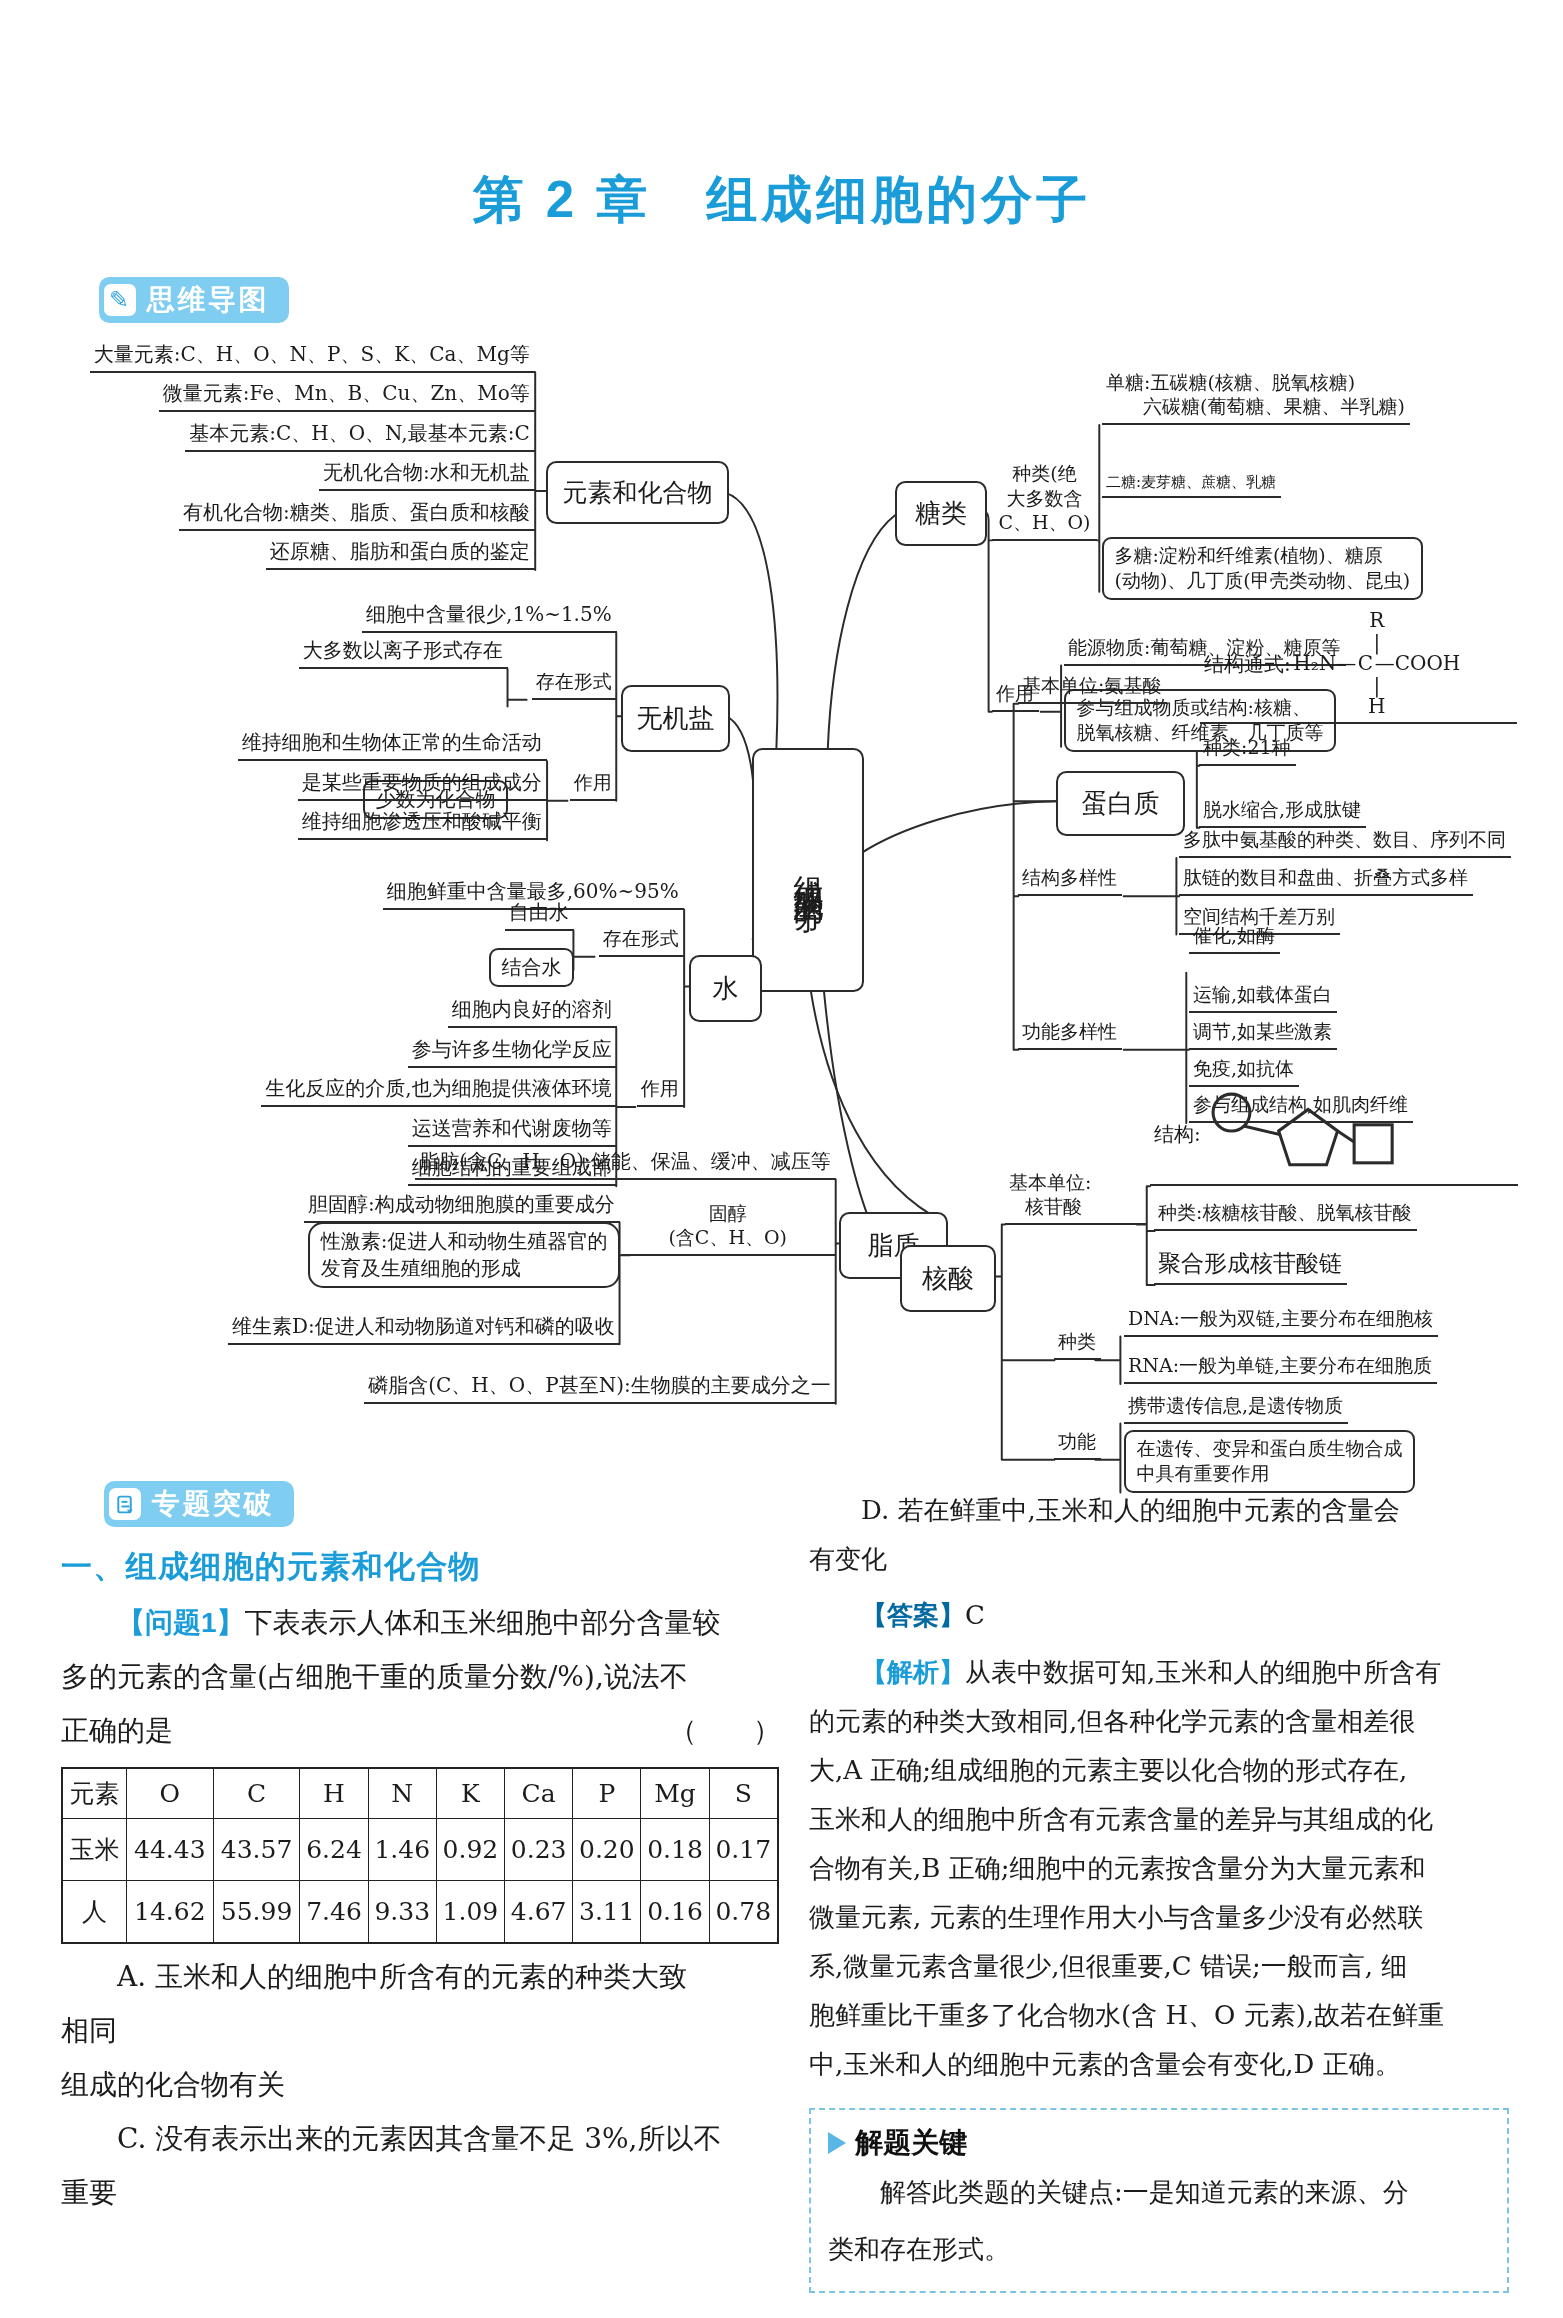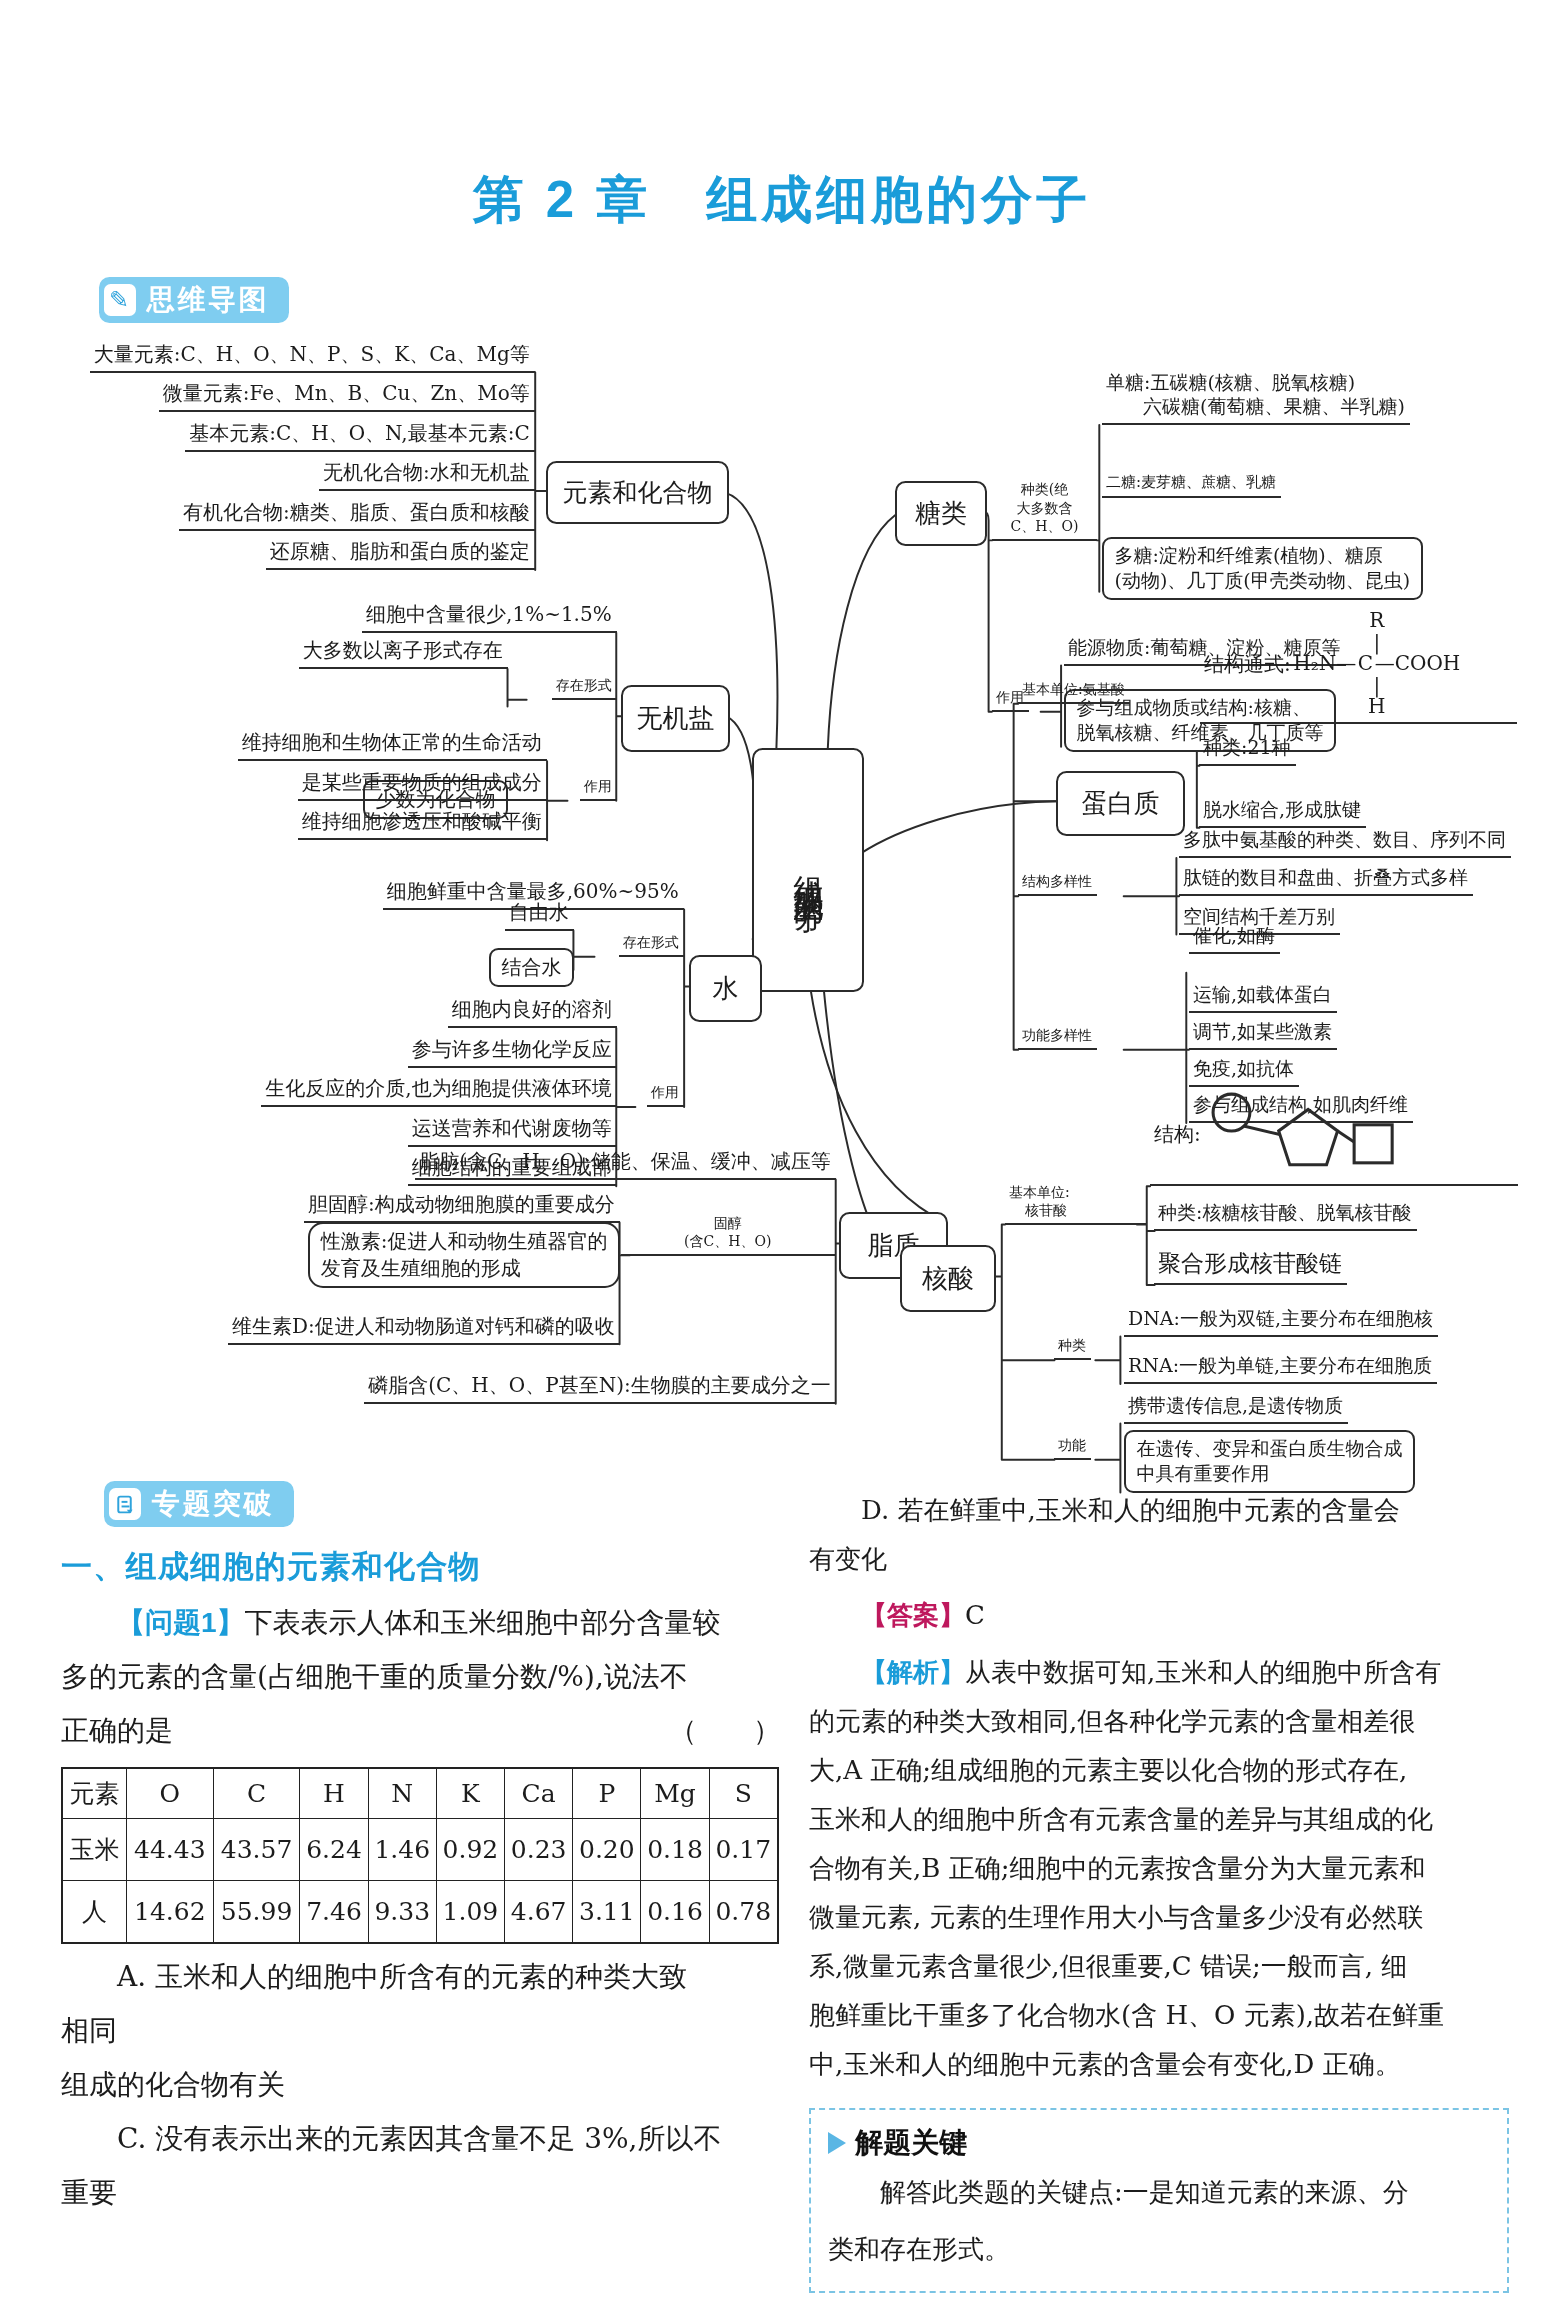--- a/index.html
+++ b/index.html
@@ -18,21 +18,21 @@
   
   .map{position:absolute;inset:0;}
   .wires{position:absolute;left:0;top:0;pointer-events:none;}
   .node{position:absolute;border:2px solid #2b2b2b;border-radius:10.5px;background:#fff;
         display:flex;align-items:center;justify-content:center;font-size:26px;white-space:nowrap;}
   .cnode{writing-mode:vertical-rl;font-size:30px;letter-spacing:5.3px;}
   .lf{position:absolute;border-bottom:2px solid #2b2b2b;padding:0 5.3px 4px 4px;
       font-size:20px;white-space:nowrap;line-height:1.3;}
   .bx{position:absolute;border:2px solid #2b2b2b;border-radius:9.2px;padding:4px 10.5px;
       font-size:20px;white-space:nowrap;line-height:1.35;background:#fff;}
-  .lbl{font-size:14px;}
+  .lbl{font-size:19px;}
   .ctr{text-align:center;}
   .ind2{padding-left:37px;}
   .fwrap{display:flex;align-items:center;gap:2.6px;}
   .fml{font-size:20px;line-height:1.08;}
   .frow{display:flex;align-items:baseline;}
   .fl{flex:1;text-align:right;}
   .fr{flex:1;text-align:left;}
   .fc{width:18.4px;text-align:center;flex:0 0 auto;}
   
   .colL{position:absolute;left:61px;top:1548px;width:720px;font-size:28px;line-height:54px;}
@@ -318,21 +318,21 @@
     <div>相同</div>
     <div>组成的化合物有关</div>
     <div class="ind">C. 没有表示出来的元素因其含量不足 3%,所以不</div>
     <div>重要</div>
   </div>
 
   <div class="colR">
     <div class="ind">D. 若在鲜重中,玉米和人的细胞中元素的含量会</div>
     <div>有变化</div>
     <div class="ind" style="margin-top:6.6px;">
-      <span class="blab" style="color:#be185d;font-family:Liberation Mono, monospace;">【答案】</span><span>C</span>
+      <span class="blab" style="color:#0369a1;font-family:Liberation Mono, monospace;">【答案】</span><span>C</span>
     </div>
     <div class="ind" style="margin-top:6.6px;">
       <span class="blab" style="color:#1a9cd9;">【解析】</span><span>从表中数据可知,玉米和人的细胞中所含有</span>
     </div>
     <div>的元素的种类大致相同,但各种化学元素的含量相差很</div>
     <div>大,A 正确;组成细胞的元素主要以化合物的形式存在,</div>
     <div>玉米和人的细胞中所含有元素含量的差异与其组成的化</div>
     <div>合物有关,B 正确;细胞中的元素按含量分为大量元素和</div>
     <div>微量元素, 元素的生理作用大小与含量多少没有必然联</div>
     <div>系,微量元素含量很少,但很重要,C 错误;一般而言, 细</div>

